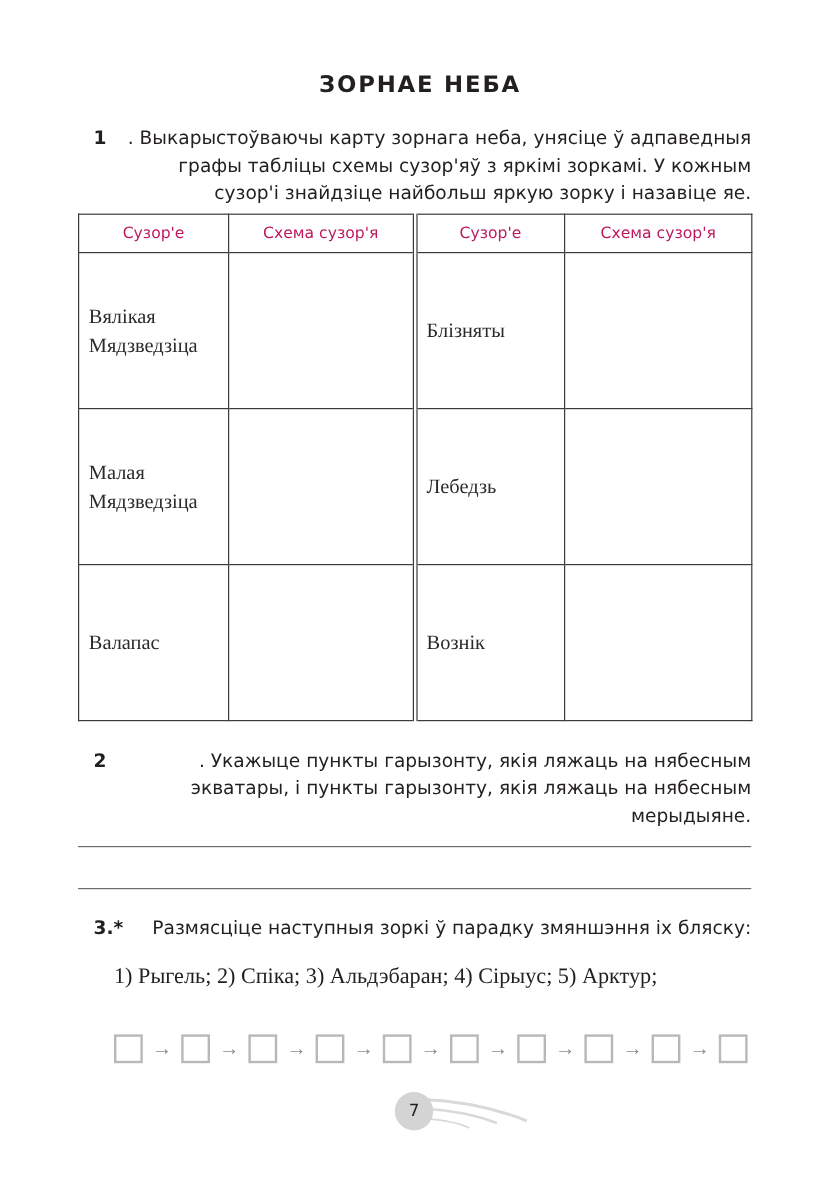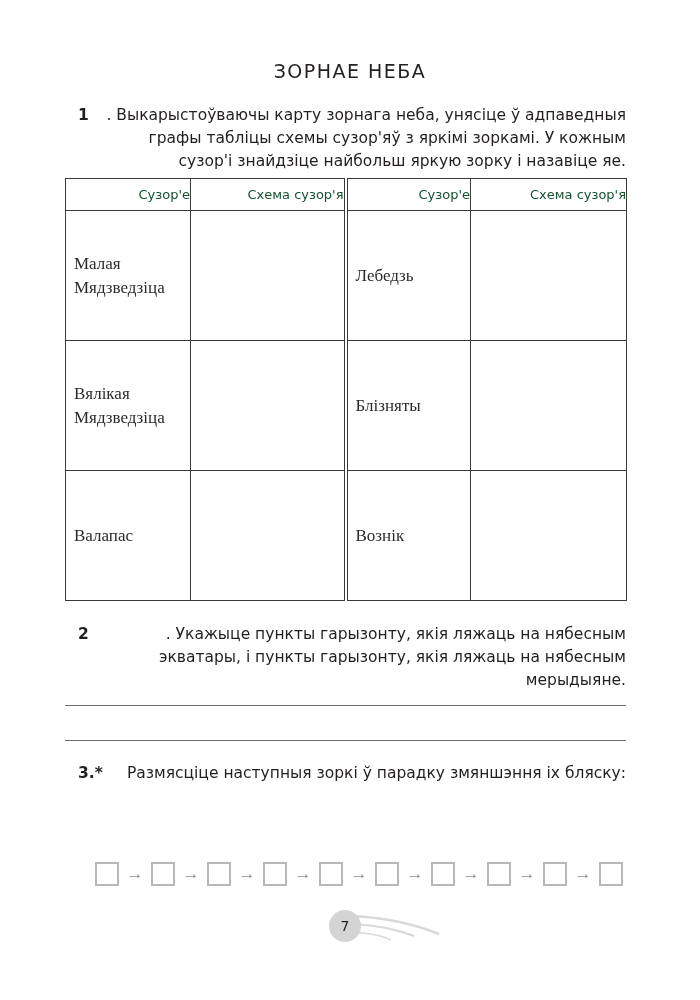--- a/index.html
+++ b/index.html
@@ -1,37 +1,37 @@
 <!DOCTYPE html>
 <html><head>
 <meta charset="utf-8">
 <style>
   html, body { margin: 0; padding: 0; background: #ffffff; }
   body { width: 700px; height: 1000px; position: relative; overflow: hidden; color: #231f20; }
   .sans { font-family: "DejaVu Sans", "Liberation Sans", sans-serif; }
   .serif { font-family: "Liberation Serif", "DejaVu Serif", serif; }
   .title {
     position: absolute; top: 60px; left: 0; width: 700px; text-align: center;
-    font-size: 19px; font-weight: normal; letter-spacing: 1.5px;
+    font-size: 19px; font-weight: bold; letter-spacing: 1.5px;
   }
   .task { position: absolute; left: 78px; width: 548px; font-size: 15.5px; line-height: 23px; }
   .task .num { font-weight: bold; position: absolute; left: 0; top: 0; }
   .task .txt { display: block; padding-left: 12px; text-indent: 0; text-align: right; }
   .task1 { top: 104px; }
   .task2 { top: 623px; text-align: justify; }
   .task3 { top: 762px; }
   table.constellations {
     position: absolute; top: 178px; left: 65px; width: 561px; height: 423px;
     border-collapse: collapse; table-layout: fixed;
   }
   table.constellations td, table.constellations th {
     border: 1.5px solid #3a3a3a; padding: 0;
   }
   table.constellations th {
-    height: 31px; font-weight: normal; font-size: 13px; text-align: right; color: #14532d;
+    height: 31px; font-weight: normal; font-size: 13px; text-align: center; color: #be185d;
   }
   table.constellations td { height: 96px; vertical-align: middle; }
   table.constellations td.name { font-size: 17px; line-height: 24px; padding-left: 8px; color: #2b2b2b; }
   .split { border-left: 4px double #3a3a3a !important; }
   .answer-line { position: absolute; left: 65px; width: 561px; height: 0; border-top: 1.5px solid #6d6d6d; }
   .stars-list { position: absolute; top: 800px; left: 65px; width: 561px; font-size: 18.5px; line-height: 28px; text-align: justify; }
   .stars-list .indent { padding-left: 30px; }
   .chain { position: absolute; top: 862px; left: 95px; display: flex; align-items: center; }
   .box { width: 20px; height: 20px; border: 2px solid #b8b8b8; background: #fff; }
   .arrow { width: 32px; text-align: center; color: #8c8c8c; font-size: 17px; line-height: 20px; }
@@ -61,29 +61,29 @@
   <thead>
     <tr>
       <th class="sans">Сузор'е</th>
       <th class="sans">Схема сузор'я</th>
       <th class="sans split">Сузор'е</th>
       <th class="sans">Схема сузор'я</th>
     </tr>
   </thead>
   <tbody>
     <tr>
+      <td class="name serif">Вялікая Мядзведзіца</td>
+      <td></td>
+      <td class="name serif split">Блізняты</td>
+      <td></td>
+    </tr>
+    <tr>
       <td class="name serif">Малая Мядзведзіца</td>
       <td></td>
       <td class="name serif split">Лебедзь</td>
-      <td></td>
-    </tr>
-    <tr>
-      <td class="name serif">Вялікая Мядзведзіца</td>
-      <td></td>
-      <td class="name serif split">Блізняты</td>
       <td></td>
     </tr>
     <tr>
       <td class="name serif">Валапас</td>
       <td></td>
       <td class="name serif split">Вознік</td>
       <td></td>
     </tr>
   </tbody>
 </table>
@@ -95,20 +95,21 @@
 
 <div class="answer-line" style="top:705px;"></div>
 <div class="answer-line" style="top:740px;"></div>
 
 <div class="task task3 sans">
   <span class="num">3.*</span>
   <span class="txt" style="padding-left:22px;"> Размясціце наступныя зоркі ў парадку змяншэння іх бляску:</span>
 </div>
 
 <div class="stars-list serif">
+  <div class="indent">1) Рыгель; 2) Спіка; 3) Альдэбаран; 4) Сірыус; 5) Арктур;</div>
 </div>
 
 <div class="chain">
   <div class="box"></div>
   <div class="arrow">→</div>
   <div class="box"></div>
   <div class="arrow">→</div>
   <div class="box"></div>
   <div class="arrow">→</div>
   <div class="box"></div>

